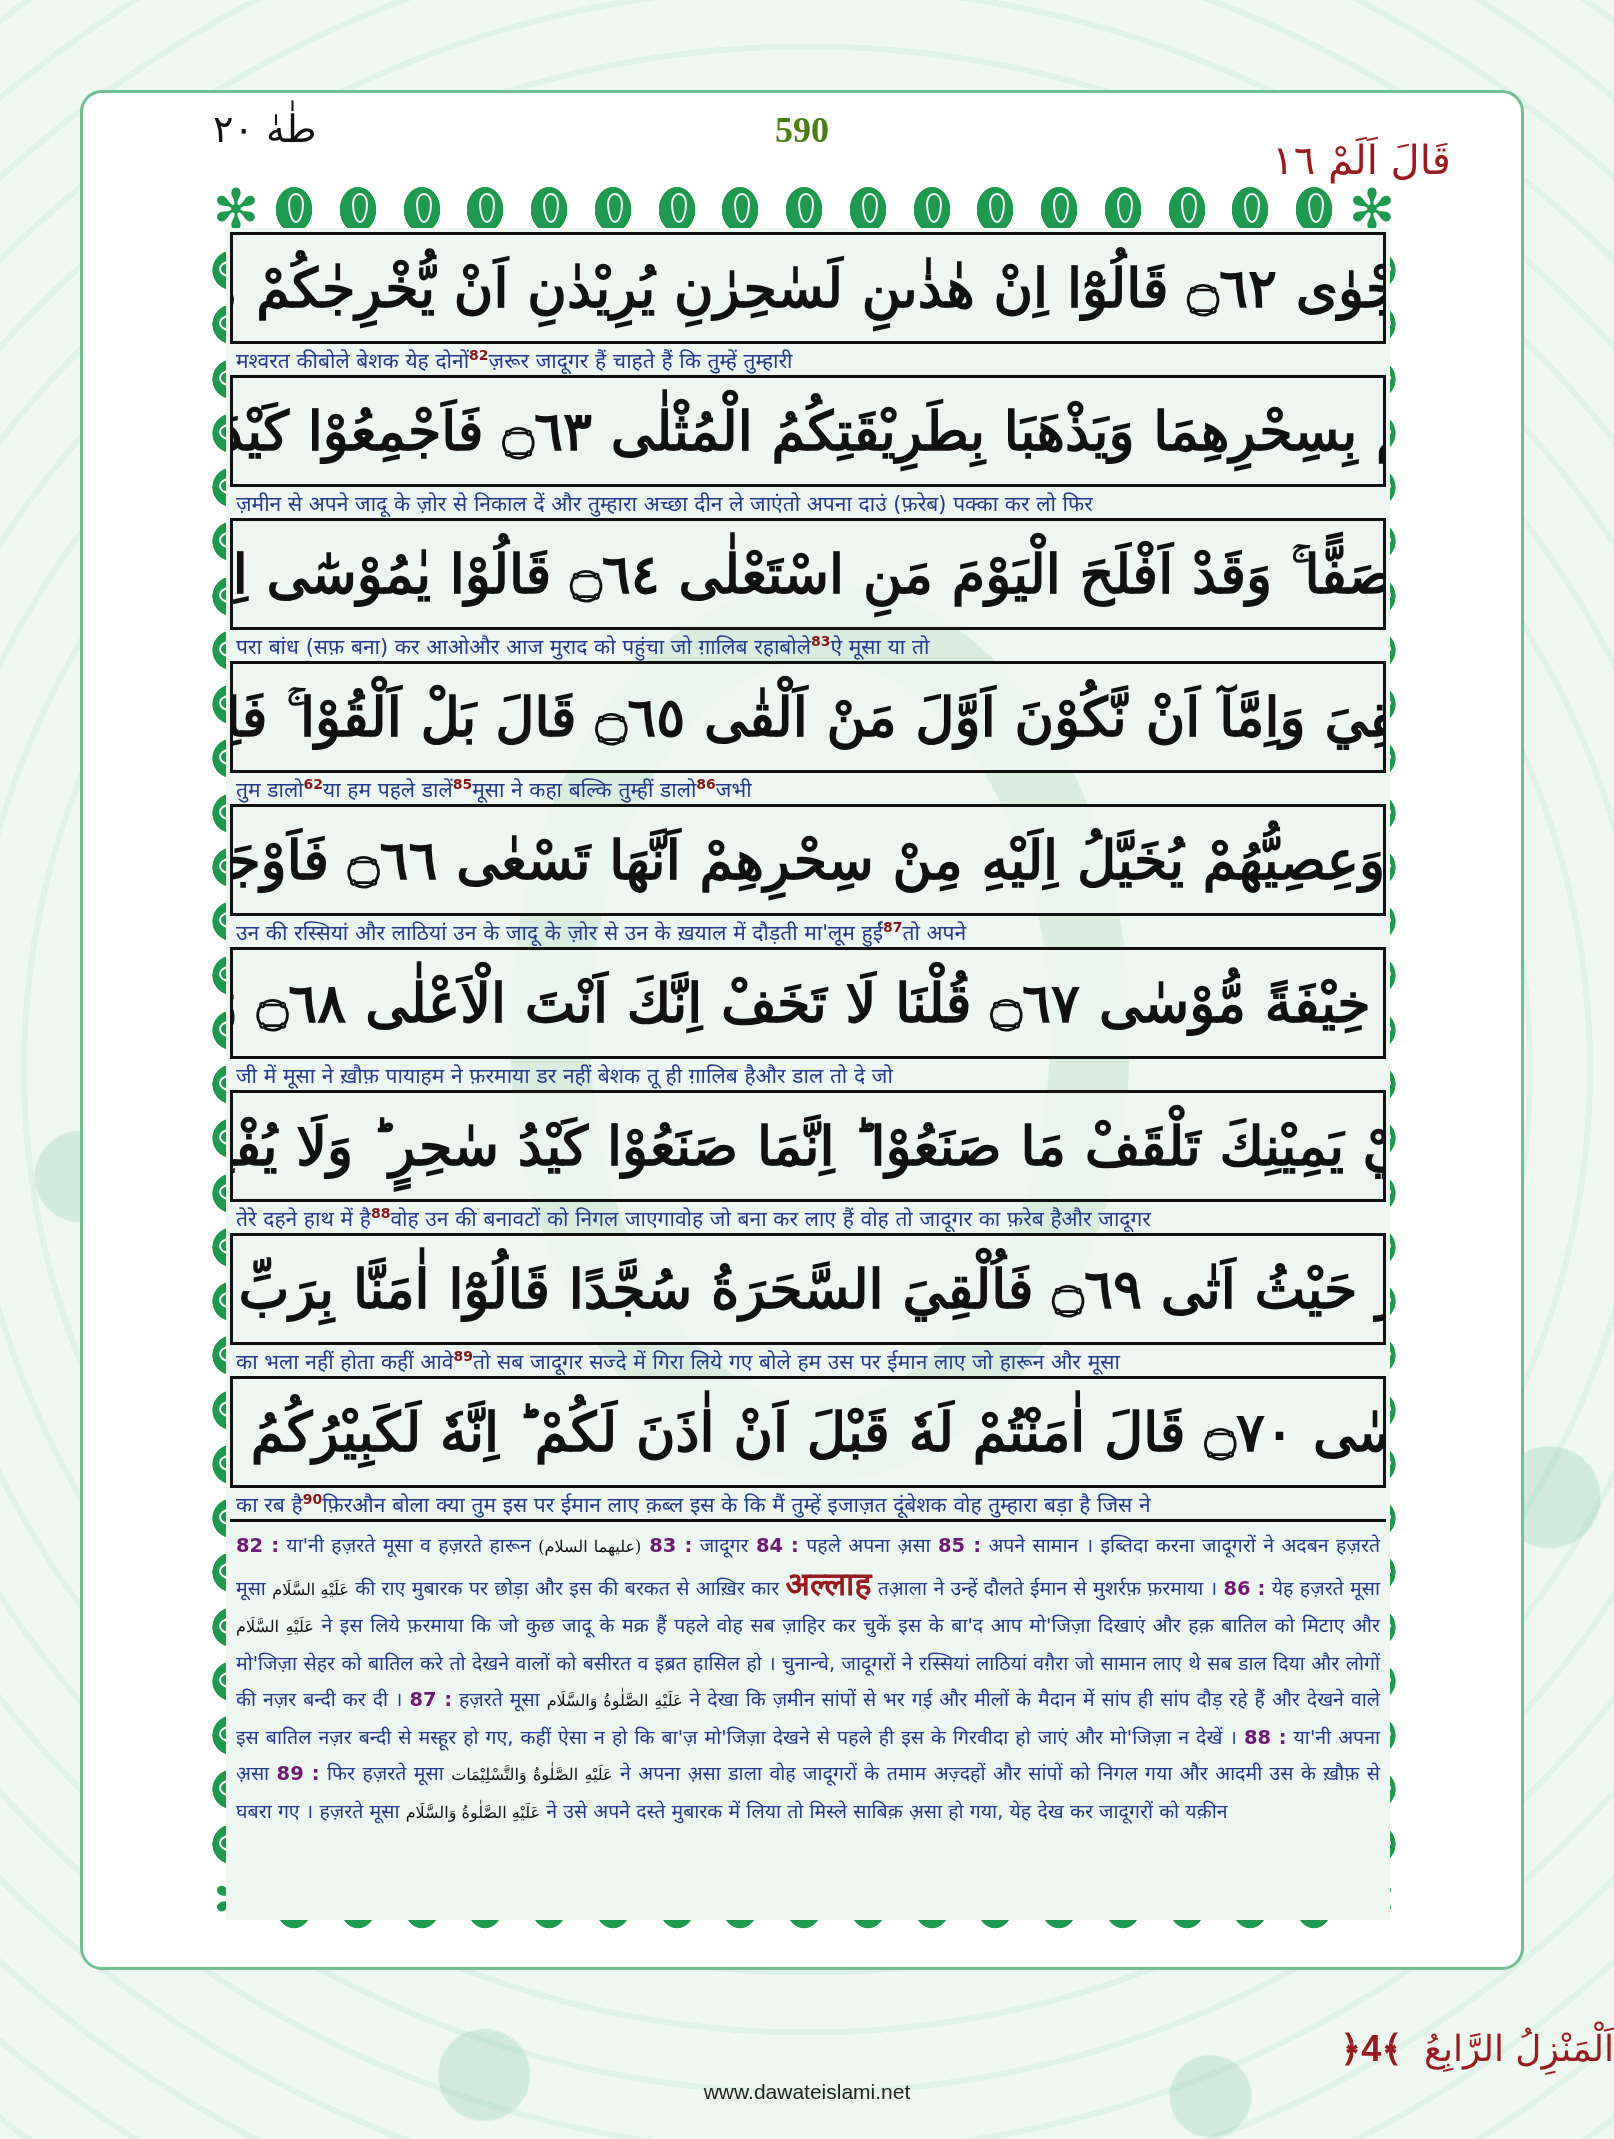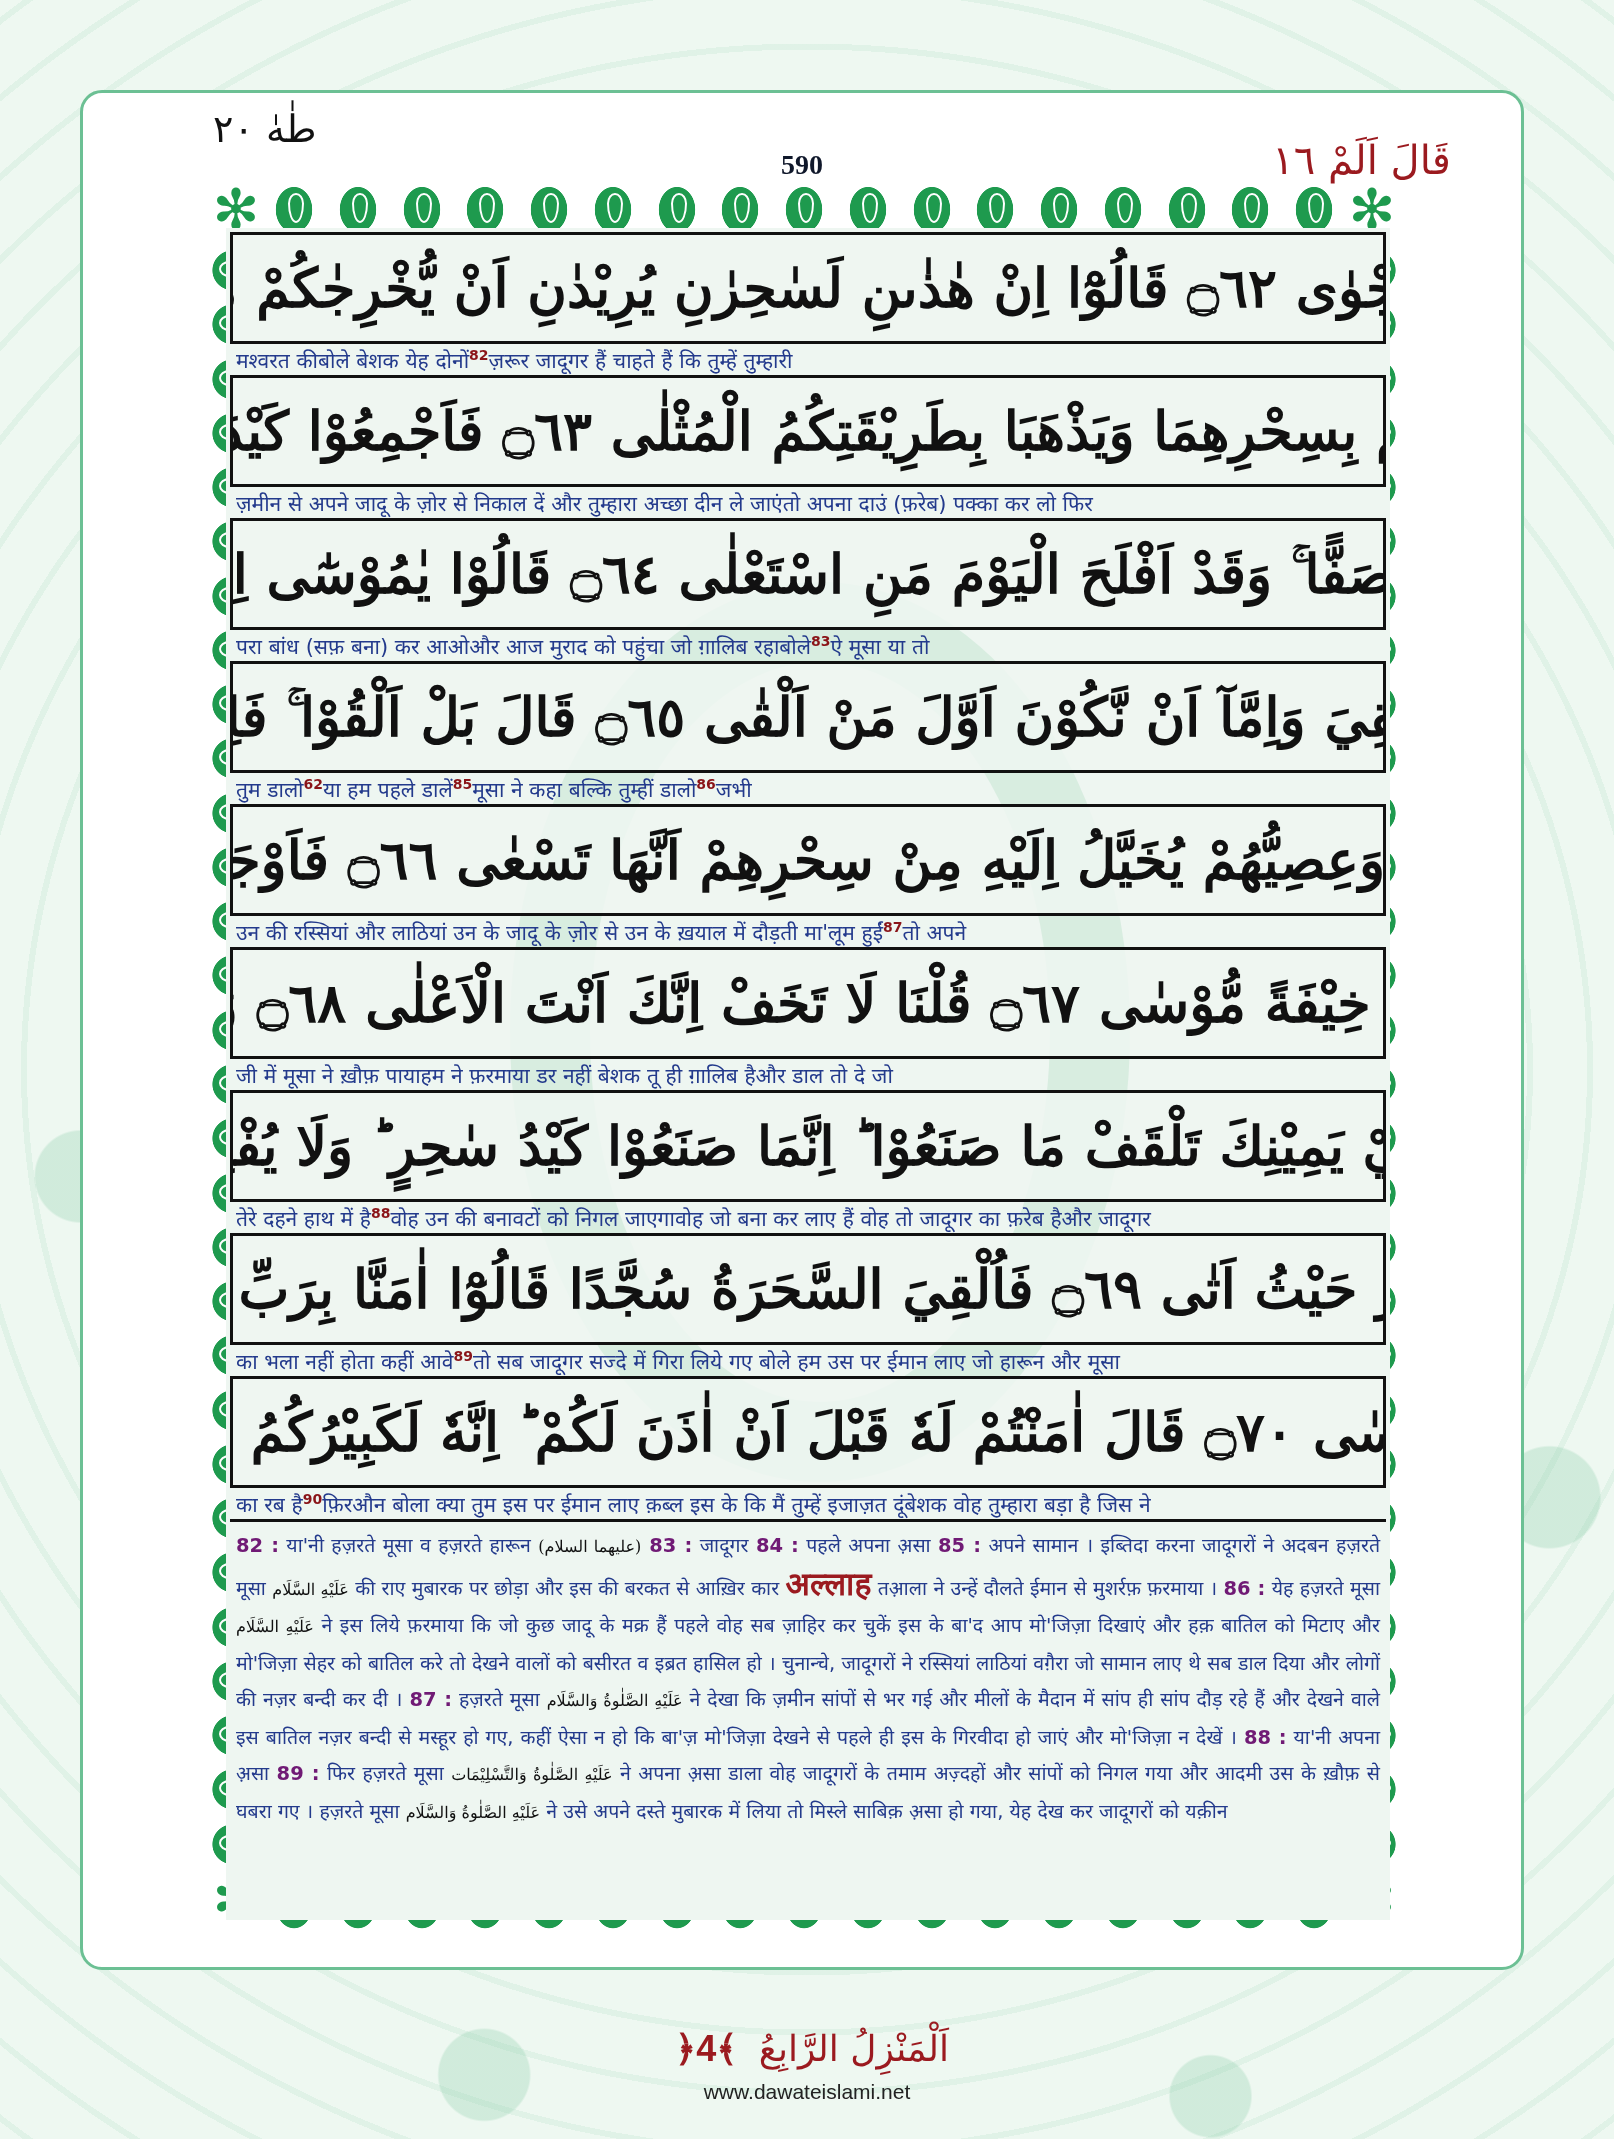--- a/index.html
+++ b/index.html
@@ -16,21 +16,21 @@
       radial-gradient(circle at 75% 98%, rgba(140,205,170,0.30) 0 40px, transparent 42px),
       repeating-radial-gradient(circle at 50% 50%, rgba(160,215,185,0.18) 0 6px, transparent 6px 60px);
     position: relative;
   }
   .page {
     position: absolute; left: 80px; top: 90px; width: 1444px; height: 1880px;
     background: #ffffff; border: 3px solid #6cc094; border-radius: 22px;
   }
   .header { position: absolute; left: 0; right: 0; top: 12px; height: 60px; }
   .hdr-left { position: absolute; left: 130px; top: 2px; font-family: "DejaVu Serif", serif; font-size: 38px; color: #111; direction: rtl; }
-  .hdr-center { position: absolute; left: 0; right: 0; text-align: center; top: 4px; font-family: "Liberation Serif", serif; font-weight: bold; font-size: 28px; color: #0f172a; margin-top: 40px; }
+  .hdr-center { position: absolute; left: 0; right: 0; text-align: center; top: 4px; font-family: "Liberation Serif", serif; font-weight: bold; font-size: 36px; color: #4d7c0f; }
   .hdr-right { position: absolute; right: 70px; top: 0px; font-family: "DejaVu Serif", serif; font-size: 40px; color: #9b1a1f; direction: rtl; margin-top: 32px; }
 
   .ornate-frame {
     position: absolute; left: 118px; top: 82px; width: 1206px; height: 1760px;
   }
   .orn-row, .orn-col { position: absolute; display: flex; justify-content: space-between; }
   .orn-row { left: 70px; right: 70px; height: 64px; align-items: center; }
   .orn-row.top { top: 0; }
   .orn-row.bottom { bottom: 0; }
   .orn-col { top: 70px; bottom: 70px; width: 64px; flex-direction: column; align-items: center; }
@@ -79,21 +79,21 @@
   .notes {
     position: relative; border-top: 3px solid #111; padding: 6px 6px 0 6px;
     font-family: "DejaVu Sans", sans-serif; font-size: 19.5px; line-height: 36.5px; color: #233a8c;
     text-align: justify;
   }
   .notes .num { color: #701a75; font-weight: bold; }
   .notes .allah { color: #9b1a1f; font-weight: bold; font-size: 32px; }
   .notes .hon { font-family: "DejaVu Serif", serif; font-size: 16px; color: #111; }
 
   .footer-title {
-    position: absolute; left: 0; right: 0; top: 2028px; text-align: center;
+    position: absolute; left: 0; right: 0; top: 2028px; text-align: right;
     font-family: "DejaVu Serif", serif; font-size: 36px; color: #9b1a1f; direction: rtl;
   }
   .footer-title .manzil-num { display: inline-block; padding: 0 10px; font-family: "Liberation Sans", sans-serif; font-weight: bold; }
   .url {
     position: absolute; left: 0; right: 0; top: 2080px; text-align: center;
     font-family: "Liberation Sans", sans-serif; font-size: 21px; color: #222;
   }
 </style>
 </head>
 <body>

